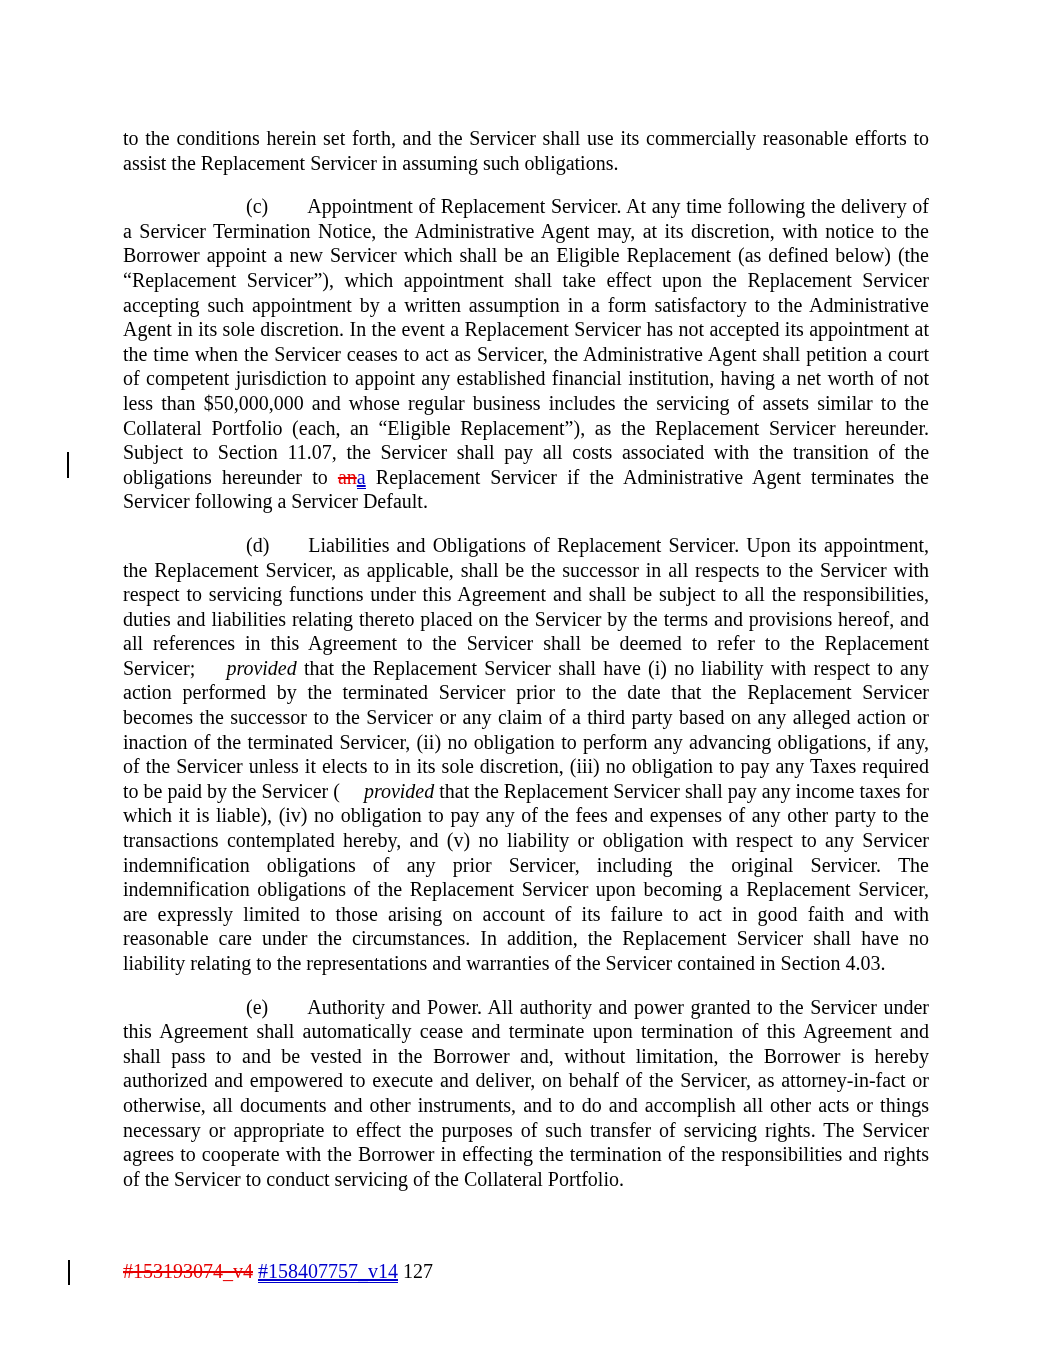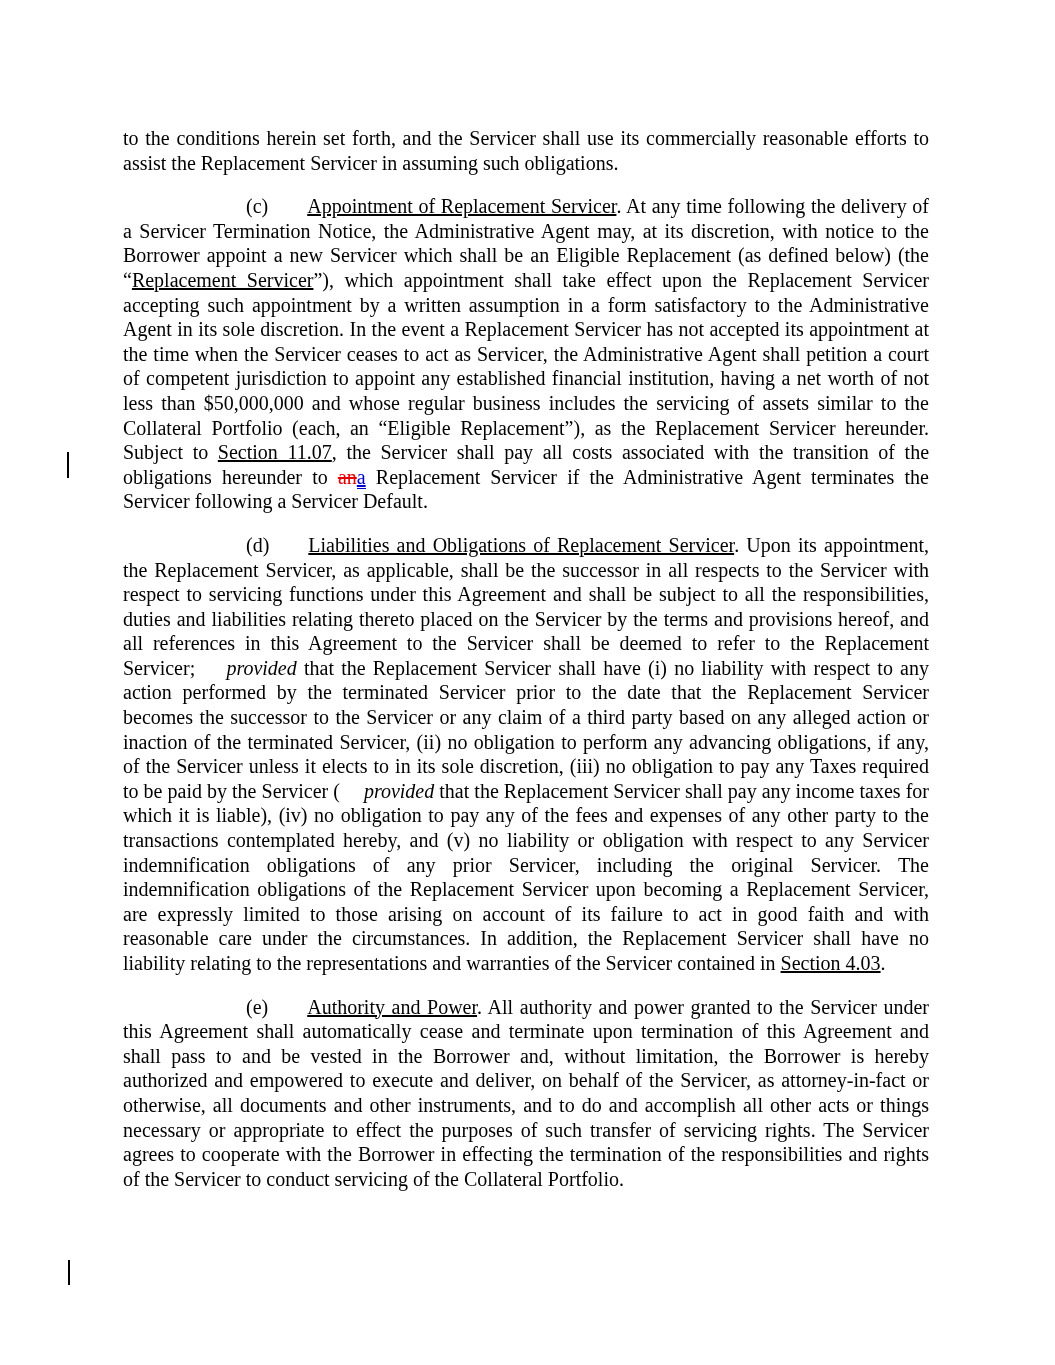--- a/index.html
+++ b/index.html
@@ -17,21 +17,21 @@
     left:123px;
     top:126px;
     width:806px;
     font-size:20px;
     line-height:24.6px;
     text-align:justify;
   }
   .para{margin:0 0 19px 0;text-indent:123px;}
   .para.no-indent{text-indent:0;}
   .run.tab{display:inline-block;width:39px;}
-  .run.u{text-decoration:underline;}
+  .run.u{}
   .run.i{font-style:italic;margin-left:24px;}
   .run.del{color:var(--del-color,#e60000);text-decoration:line-through;}
   .run.ins{color:var(--ins-color,#0000cc);text-decoration:underline;border-bottom:1px solid var(--ins-color,#0000cc);}
   .changebar{position:absolute;width:2px;background:#000000;}
   .body-changebar{left:67px;top:452px;height:26px;}
   .footer-changebar{left:68px;top:1260px;height:25px;}
   .footer{
     position:absolute;
     left:123px;
     top:1259px;
@@ -50,14 +50,17 @@
   <div class="content">
     <p class="para no-indent"><span class="run plain">to the conditions herein set forth, and the Servicer shall use its commercially reasonable efforts to assist the Replacement Servicer in assuming such obligations.</span></p>
     <p class="para"><span class="run plain">(c)</span><span class="run tab"></span><span class="run u">Appointment of Replacement Servicer</span><span class="run plain">.  At any time following the delivery of a Servicer Termination Notice, the Administrative Agent may, at its discretion, with notice to the Borrower appoint a new Servicer which shall be an Eligible Replacement (as defined below) (the “</span><span class="run u">Replacement Servicer</span><span class="run plain">”), which appointment shall take effect upon the Replacement Servicer accepting such appointment by a written assumption in a form satisfactory to the Administrative Agent in its sole discretion.  In the event a Replacement Servicer has not accepted its appointment at the time when the Servicer ceases to act as Servicer, the Administrative Agent shall petition a court of competent jurisdiction to appoint any established financial institution, having a net worth of not less than $50,000,000 and whose regular business includes the servicing of assets similar to the Collateral Portfolio (each, an “Eligible Replacement”), as the Replacement Servicer hereunder.  Subject to </span><span class="run u">Section 11.07</span><span class="run plain">, the Servicer shall pay all costs associated with the transition of the obligations hereunder to </span><span class="run del">an</span><span class="run ins">a</span><span class="run plain"> Replacement Servicer if the Administrative Agent terminates the Servicer following a Servicer Default.</span></p>
     <p class="para"><span class="run plain">(d)</span><span class="run tab"></span><span class="run u">Liabilities and Obligations of Replacement Servicer</span><span class="run plain">.  Upon its appointment, the Replacement Servicer, as applicable, shall be the successor in all respects to the Servicer with respect to servicing functions under this Agreement and shall be subject to all the responsibilities, duties and liabilities relating thereto placed on the Servicer by the terms and provisions hereof, and all references in this Agreement to the Servicer shall be deemed to refer to the Replacement Servicer; </span><span class="run i">provided</span><span class="run plain"> that the Replacement Servicer shall have (i) no liability with respect to any action performed by the terminated Servicer prior to the date that the Replacement Servicer becomes the successor to the Servicer or any claim of a third party based on any alleged action or inaction of the terminated Servicer, (ii) no obligation to perform any advancing obligations, if any, of the Servicer unless it elects to in its sole discretion, (iii) no obligation to pay any Taxes required to be paid by the Servicer (</span><span class="run i">provided</span><span class="run plain"> that the Replacement Servicer shall pay any income taxes for which it is liable), (iv) no obligation to pay any of the fees and expenses of any other party to the transactions contemplated hereby, and (v) no liability or obligation with respect to any Servicer indemnification obligations of any prior Servicer, including the original Servicer.  The indemnification obligations of the Replacement Servicer upon becoming a Replacement Servicer, are expressly limited to those arising on account of its failure to act in good faith and with reasonable care under the circumstances.  In addition, the Replacement Servicer shall have no liability relating to the representations and warranties of the Servicer contained in </span><span class="run u">Section 4.03</span><span class="run plain">.</span></p>
     <p class="para"><span class="run plain">(e)</span><span class="run tab"></span><span class="run u">Authority and Power</span><span class="run plain">.  All authority and power granted to the Servicer under this Agreement shall automatically cease and terminate upon termination of this Agreement and shall pass to and be vested in the Borrower and, without limitation, the Borrower is hereby authorized and empowered to execute and deliver, on behalf of the Servicer, as attorney-in-fact or otherwise, all documents and other instruments, and to do and accomplish all other acts or things necessary or appropriate to effect the purposes of such transfer of servicing rights.  The Servicer agrees to cooperate with the Borrower in effecting the termination of the responsibilities and rights of the Servicer to conduct servicing of the Collateral Portfolio.</span></p>
   </div>
 
   <div class="changebar body-changebar"></div>
   <div class="changebar footer-changebar"></div>
 
+  <div class="footer">
+    <span class="del">#153193074_v4</span><span class="ins">#158407757_v14</span><span>127</span>
+  </div>
 
 </div>
 
 </body></html>

